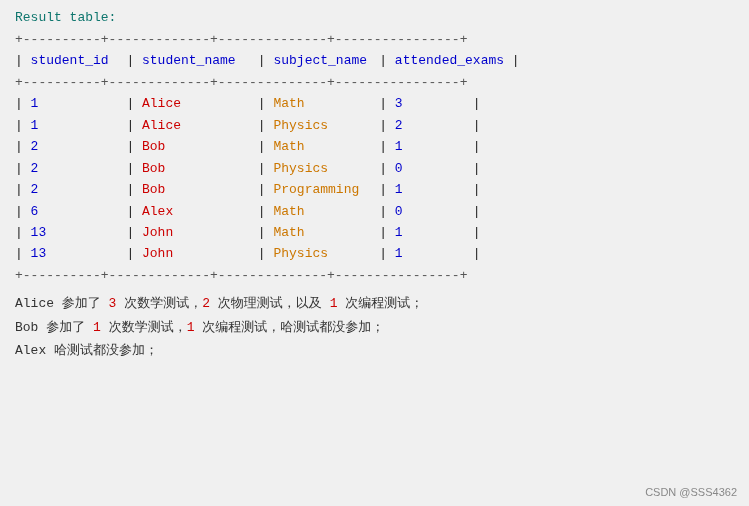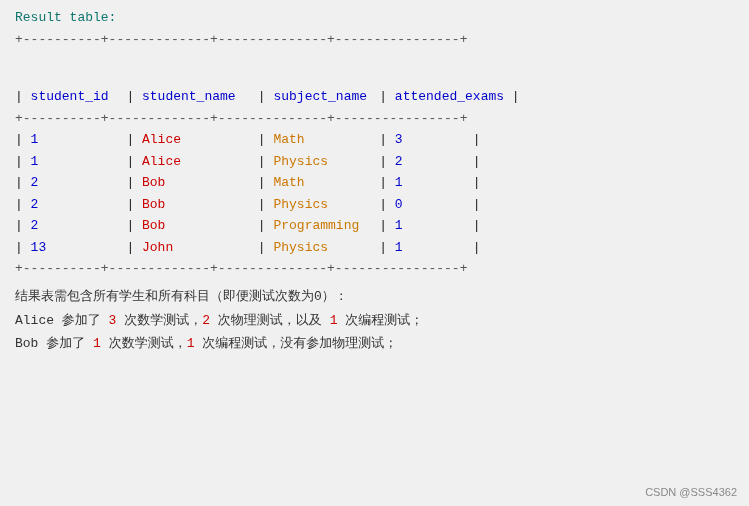--- a/index.html
+++ b/index.html
@@ -24,21 +24,20 @@
     .table-container {
       color: #1a1a1a;
       line-height: 1.6;
     }
     .border-line {
       color: #555;
     }
     .header-cell {
       color: #0000cc;
       font-weight: normal;
-      margin-top: 36px;
     }
     pre {
       font-family: 'Courier New', Courier, monospace;
       font-size: 13px;
       white-space: pre;
       line-height: 1.65;
     }
     .summary-section {
       margin-top: 6px;
       font-family: 'Courier New', Courier, monospace;
@@ -67,28 +66,30 @@
   <pre><span class="border-line">+----------+-------------+--------------+----------------+</span>
 <span>| <span class="header-cell" style="color:#0000cc;display:inline-block;min-width:88px;">student_id</span> | <span class="header-cell" style="color:#0000cc;display:inline-block;min-width:108px;">student_name</span> | <span class="header-cell" style="color:#0000cc;display:inline-block;min-width:98px;">subject_name</span> | <span class="header-cell" style="color:#0000cc;">attended_exams</span> |</span>
 <span class="border-line">+----------+-------------+--------------+----------------+</span>
 </pre>
   <div id="data-rows">
       <pre>| <span style="color:#0000cc;display:inline-block;min-width:88px;">1       </span> | <span style="color:#cc0000;display:inline-block;min-width:108px;">Alice      </span> | <span style="color:#cc7700;display:inline-block;min-width:98px;">Math        </span> | <span style="color:#0000cc;">3</span>         |</pre>
       <pre>| <span style="color:#0000cc;display:inline-block;min-width:88px;">1       </span> | <span style="color:#cc0000;display:inline-block;min-width:108px;">Alice      </span> | <span style="color:#cc7700;display:inline-block;min-width:98px;">Physics     </span> | <span style="color:#0000cc;">2</span>         |</pre>
       <pre>| <span style="color:#0000cc;display:inline-block;min-width:88px;">2       </span> | <span style="color:#cc0000;display:inline-block;min-width:108px;">Bob        </span> | <span style="color:#cc7700;display:inline-block;min-width:98px;">Math        </span> | <span style="color:#0000cc;">1</span>         |</pre>
       <pre>| <span style="color:#0000cc;display:inline-block;min-width:88px;">2       </span> | <span style="color:#cc0000;display:inline-block;min-width:108px;">Bob        </span> | <span style="color:#cc7700;display:inline-block;min-width:98px;">Physics     </span> | <span style="color:#0000cc;">0</span>         |</pre>
       <pre>| <span style="color:#0000cc;display:inline-block;min-width:88px;">2       </span> | <span style="color:#cc0000;display:inline-block;min-width:108px;">Bob        </span> | <span style="color:#cc7700;display:inline-block;min-width:98px;">Programming </span> | <span style="color:#0000cc;">1</span>         |</pre>
+      <pre>| <span style="color:#0000cc;display:inline-block;min-width:88px;">6       </span> | <span style="color:#cc0000;display:inline-block;min-width:108px;">Alex       </span> | <span style="color:#cc7700;display:inline-block;min-width:98px;">Math        </span> | <span style="color:#0000cc;">0</span>         |</pre>
+      <pre>| <span style="color:#0000cc;display:inline-block;min-width:88px;">13      </span> | <span style="color:#cc0000;display:inline-block;min-width:108px;">John       </span> | <span style="color:#cc7700;display:inline-block;min-width:98px;">Math        </span> | <span style="color:#0000cc;">1</span>         |</pre>
       <pre>| <span style="color:#0000cc;display:inline-block;min-width:88px;">13      </span> | <span style="color:#cc0000;display:inline-block;min-width:108px;">John       </span> | <span style="color:#cc7700;display:inline-block;min-width:98px;">Physics     </span> | <span style="color:#0000cc;">1</span>         |</pre>
     </div>
   <pre class="border-line">+----------+-------------+--------------+----------------+</pre>
 </div>
 
 <div class="summary-section">
-  <div>结果表需包含所有学生和所有科目（即便测试次数为0）：</div>
   <div>
     <span>Alice 参加了 </span><span class="num">3</span><span> 次数学测试，</span><span class="num">2</span><span> 次物理测试，以及 </span><span class="num">1</span><span> 次编程测试；</span>
   </div>
   <div>
-    <span>Bob 参加了 </span><span class="num">1</span><span> 次数学测试，</span><span class="num">1</span><span> 次编程测试，没有参加物理测试；</span>
+    <span>Bob 参加了 </span><span class="num">1</span><span> 次数学测试，</span><span class="num">1</span><span> 次编程测试，哈测试都没参加；</span>
   </div>
+  <div>Alex 哈测试都没参加；</div>
 </div>
 
 <div class="watermark">CSDN @SSS4362</div>
 
 </body></html>

